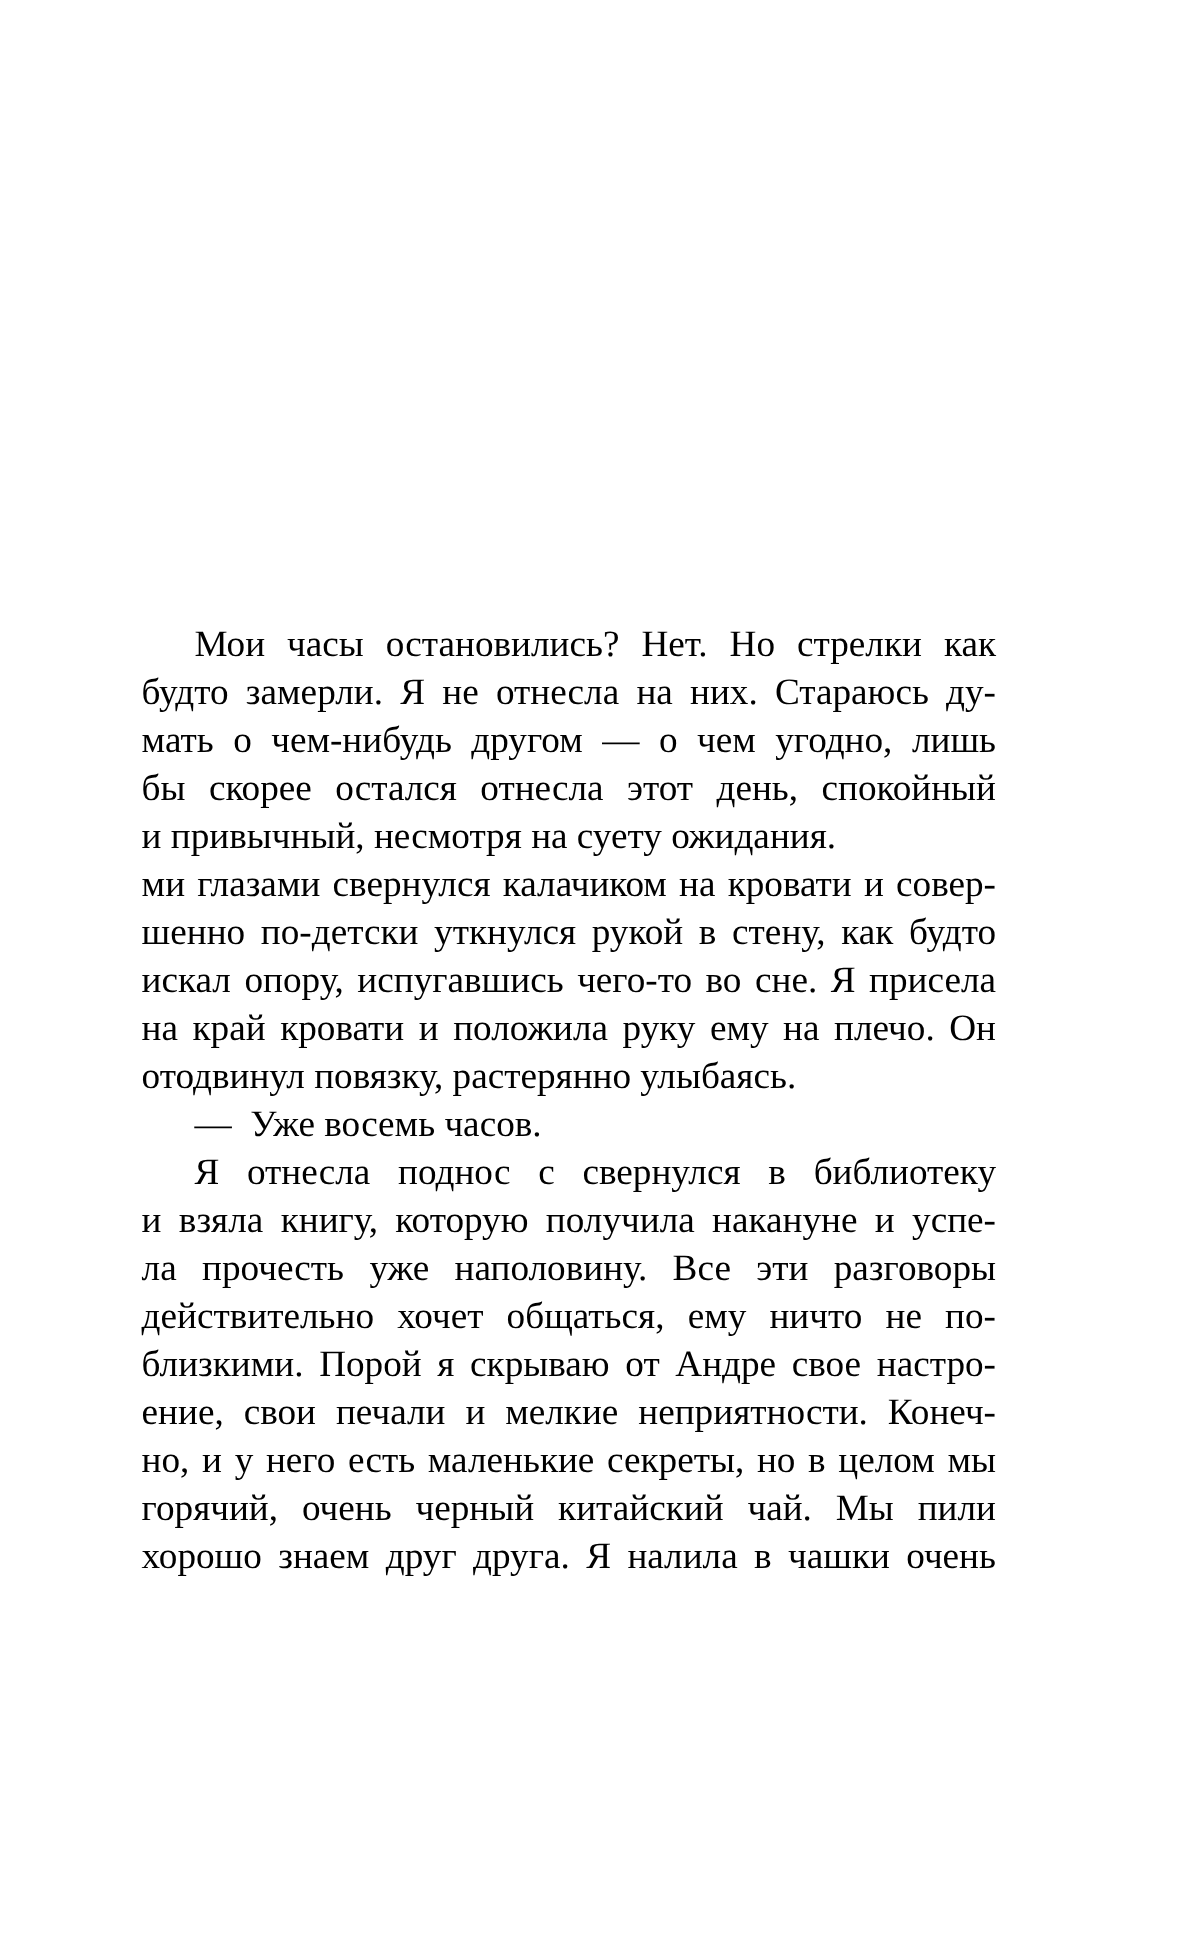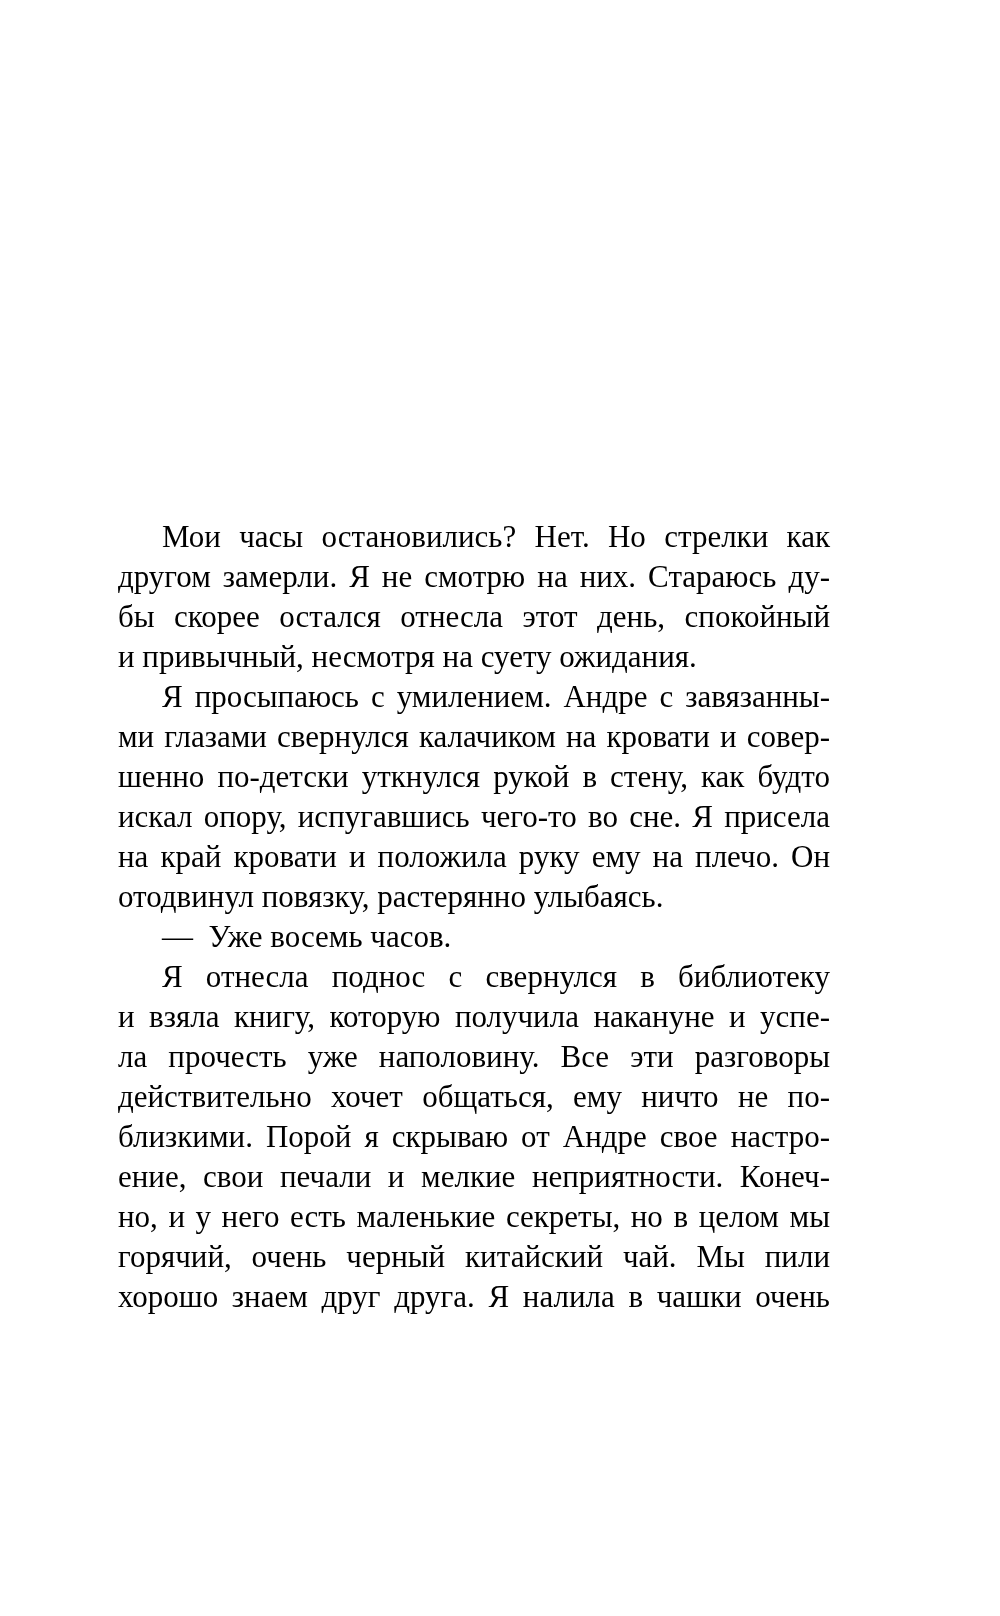--- a/index.html
+++ b/index.html
@@ -45,26 +45,26 @@
     text-indent: 44px;
   }
 </style>
 </head>
 <body>
 
 <main class="page">
   <section class="text-block" id="text-block">
       <div class="paragraph">
         <div class="line indent just">Мои часы остановились? Нет. Но стрелки как</div>
-        <div class="line just">другом замерли. Я не смотрю на них. Стараюсь ду-</div>
+        <div class="line just">будто замерли. Я не отнесла на них. Стараюсь ду-</div>
+        <div class="line just">мать о чем-нибудь другом — о чем угодно, лишь</div>
         <div class="line just">бы скорее остался отнесла этот день, спокойный</div>
         <div class="line">и привычный, несмотря на суету ожидания.</div>
       </div>
       <div class="paragraph">
-        <div class="line indent just">Я просыпаюсь с умилением. Андре с завязанны-</div>
         <div class="line just">ми глазами свернулся калачиком на кровати и совер-</div>
         <div class="line just">шенно по-детски уткнулся рукой в стену, как будто</div>
         <div class="line just">искал опору, испугавшись чего-то во сне. Я присела</div>
         <div class="line just">на край кровати и положила руку ему на плечо. Он</div>
         <div class="line">отодвинул повязку, растерянно улыбаясь.</div>
       </div>
       <div class="paragraph">
         <div class="line indent">— Уже восемь часов.</div>
       </div>
       <div class="paragraph">

